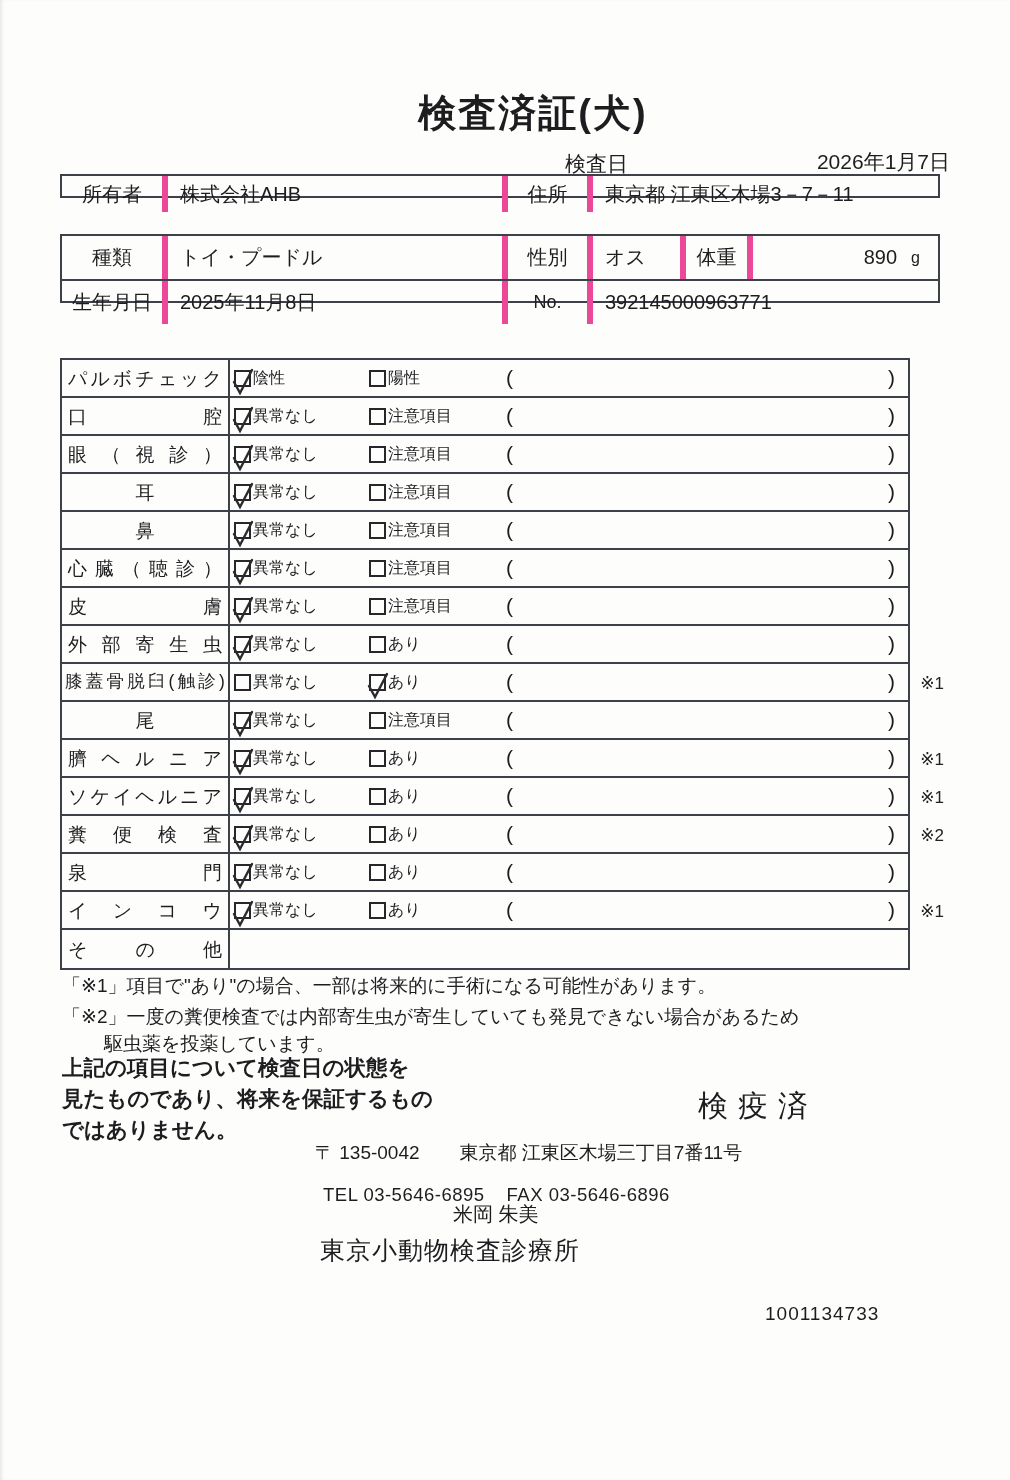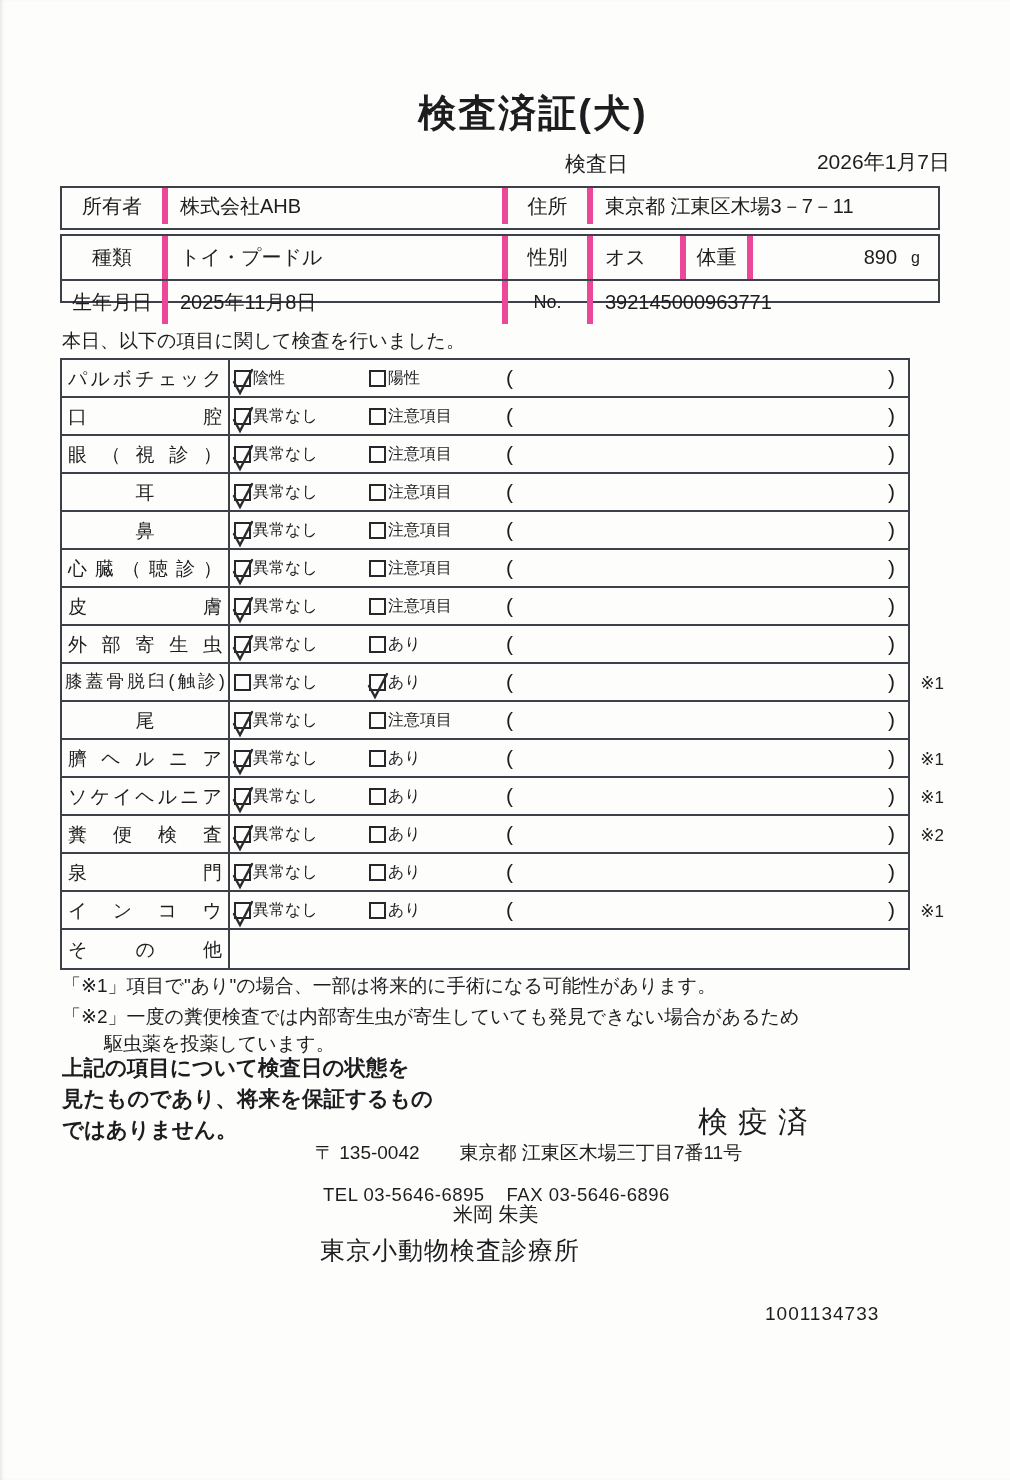--- a/index.html
+++ b/index.html
@@ -37,21 +37,21 @@
     display:flex;align-items:center;
     font-size:20px;
     padding:0 8px;
     overflow:hidden;white-space:nowrap;
   }
   .hcell.lab{justify-content:center;padding:0 2px;}
   .hcell + .hcell{border-left:6px solid #ec4899;}
   .hcell.val{padding-left:12px;}
   .hcell.num{justify-content:flex-end;padding-right:18px;}
   .unit{font-size:16px;margin-left:14px;}
-  .t1{top:186px;height:44px;}
+  .t1{top:174px;height:24px;}
   .t1 .hrow{height:36px;}
   .t2{top:234px;height:69px;}
   .t2 .hrow{height:43px;}
   .intro{left:62px;top:328px;font-size:19px;}
 
   
   .checklist{
     left:60px;top:358px;width:850px;
     border:2px solid #3c4049;
     box-sizing:border-box;
@@ -97,21 +97,21 @@
   }
   .paren-open{position:absolute;left:444px;top:6px;font-size:21px;}
   .paren-close{position:absolute;left:826px;top:6px;font-size:21px;}
   .row-note{
     position:absolute;right:-36px;top:9px;
     font-size:17px;color:#222;
   }
   .footnotes{left:62px;top:972px;width:880px;font-size:19px;line-height:27px;}
   .footnote-cont{padding-left:42px;}
   .disclaimer{left:62px;top:1053px;font-size:21.5px;font-weight:700;line-height:31px;}
-  .stamp{left:698px;top:1086px;font-size:30px;letter-spacing:10px;font-weight:500;margin-top:16px;}
+  .stamp{left:698px;top:1086px;font-size:30px;letter-spacing:10px;font-weight:500;}
   .postal-line{left:315px;top:1140px;font-size:19px;}
   .postal-gap{display:inline-block;width:40px;}
   .tel-line{left:323px;top:1184px;font-size:18.5px;letter-spacing:0.5px;}
   .tel-gap{display:inline-block;width:22px;}
   .clinic-name{left:320px;top:1234px;font-size:25px;letter-spacing:1px;}
   .vet-name{left:453px;top:1201px;font-size:20px;}
   .serial{left:765px;top:1303px;font-size:19px;letter-spacing:1px;}
 </style>
 </head>
 <body>
@@ -145,21 +145,20 @@
       </div>
     </div>
     <div class="hrow">
       <div class="hcell lab" style="width:100px">生年月日</div>
       <div class="hcell val" style="width:340px">2025年11月8日</div>
       <div class="hcell lab" style="width:85px;font-size:18px">No.</div>
       <div class="hcell val" style="width:351px">392145000963771</div>
     </div>
   </div>
 
-  <div class="abs intro">本日、以下の項目に関して検査を行いました。</div>
 
   <div class="abs checklist" id="checklist">
       <div class="crow">
         <div class="crow-label">
           <span>パ</span>
           <span>ル</span>
           <span>ボ</span>
           <span>チ</span>
           <span>ェ</span>
           <span>ッ</span>

